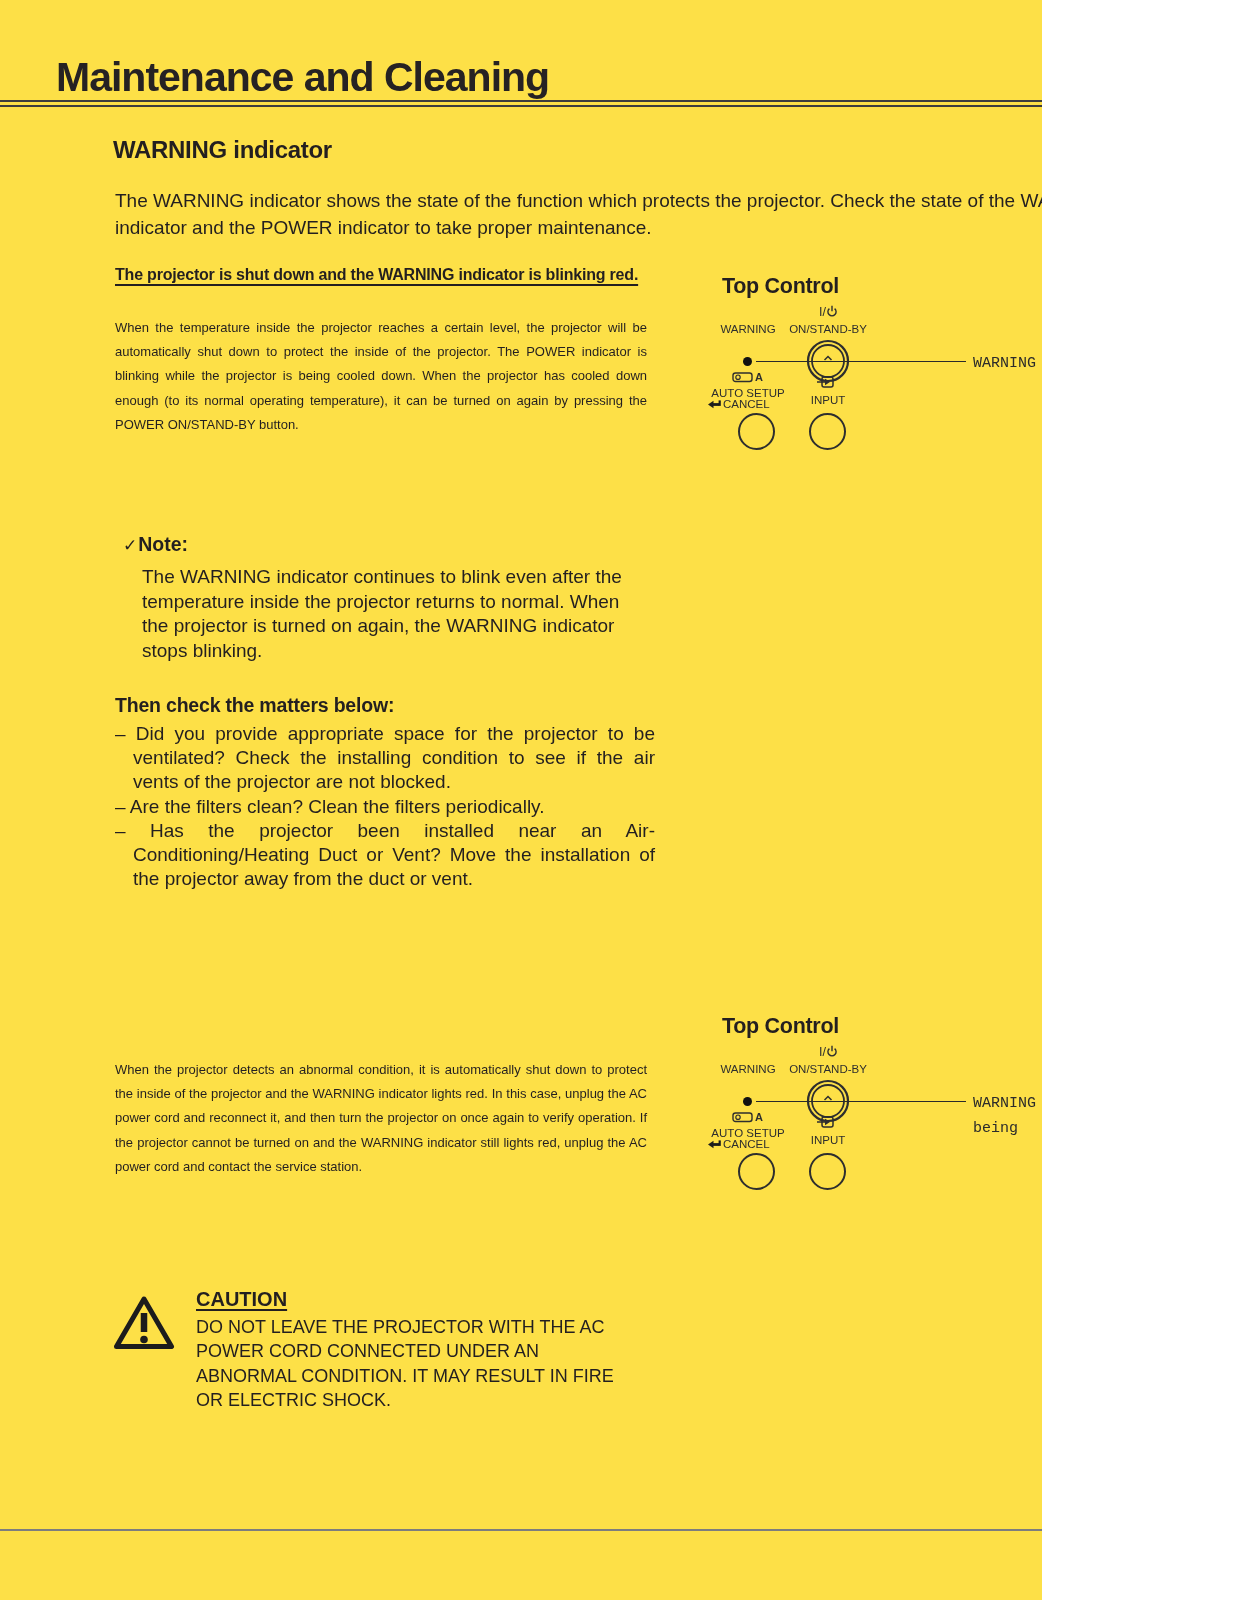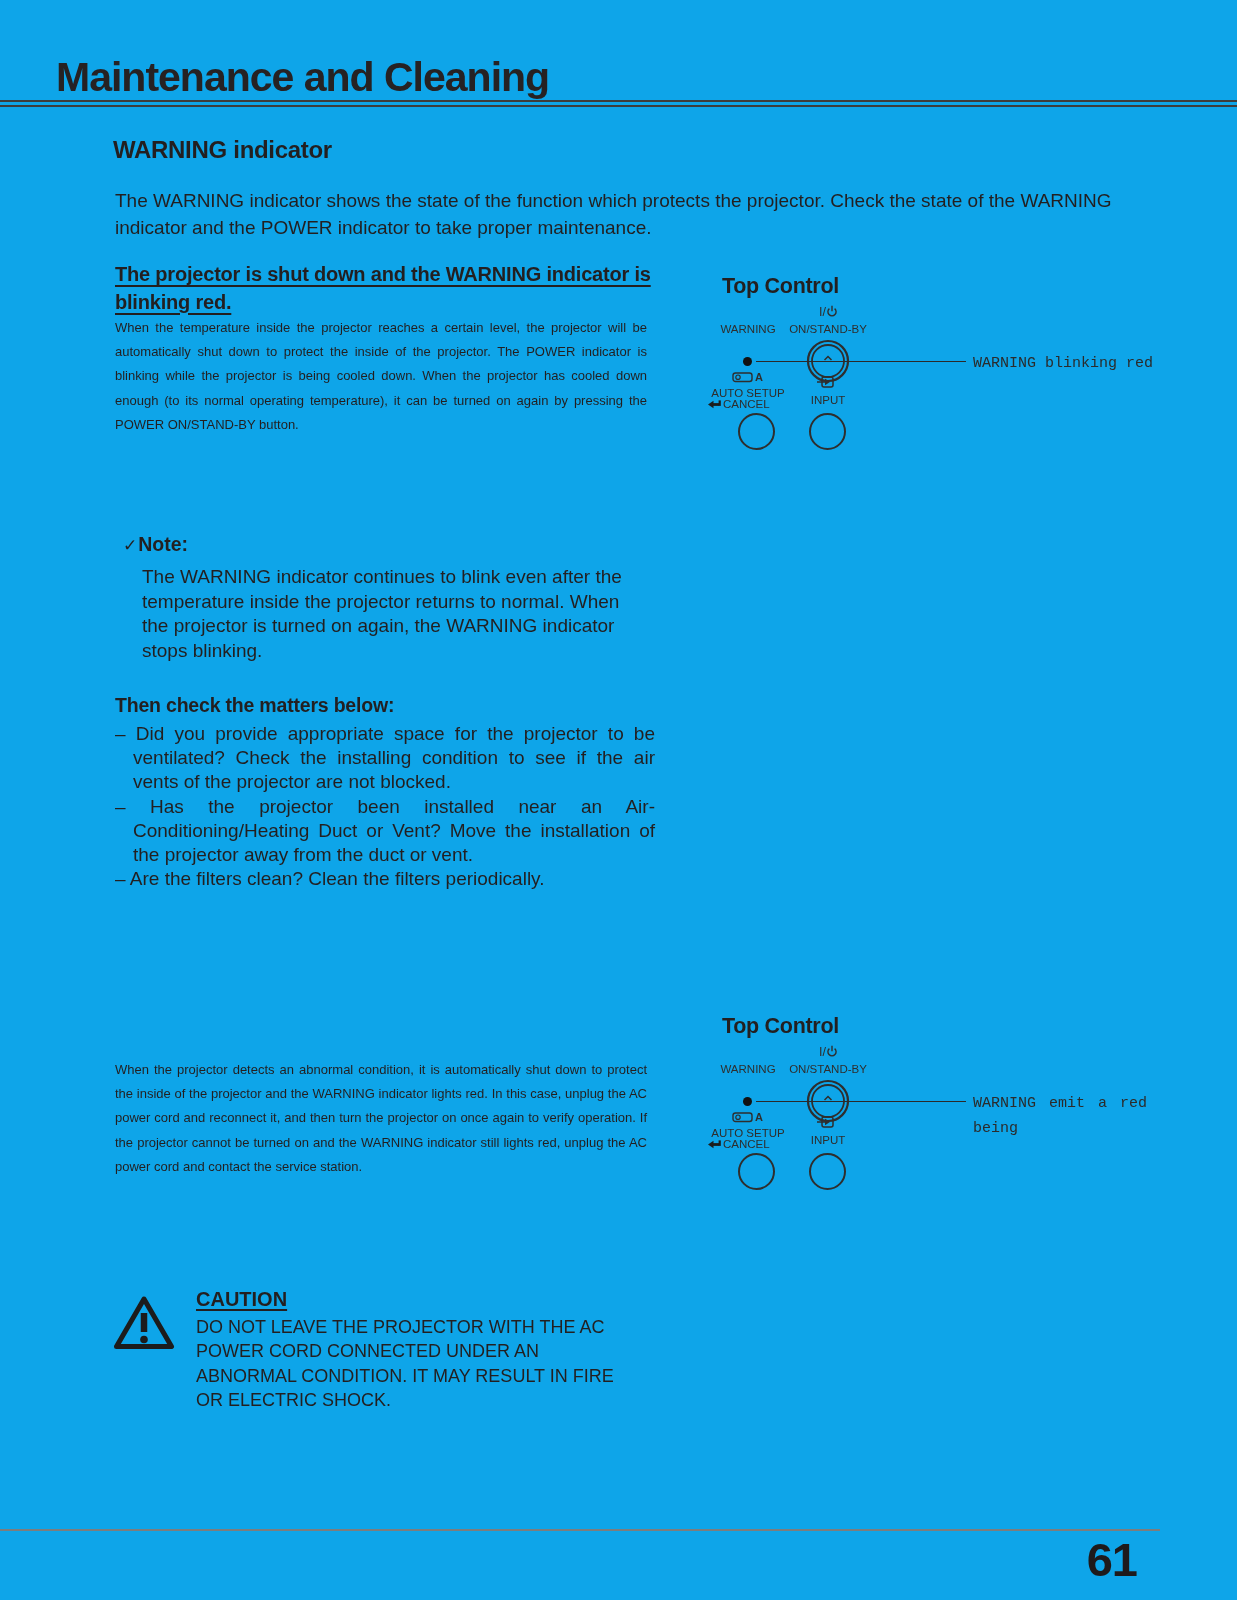--- a/index.html
+++ b/index.html
@@ -1,19 +1,19 @@
 <!DOCTYPE html>
 <html><head>
 <meta charset="utf-8">
 <style>
   * { margin:0; padding:0; box-sizing:border-box; }
   html,body { background:#ffffff; }
   body { font-family:"Liberation Sans", sans-serif; color:#231f20; }
   .page {
-    position:relative; width:1237px; height:1600px; background:#0ea5e9;
+    position:relative; width:1042px; height:1600px; background:#fde047;
     overflow:hidden;
   }
 
   
   .doc-title {
     position:absolute; left:56px; top:54px;
     font-size:41px; font-weight:bold; letter-spacing:-1px; color:#262223;
   }
   .title-rule {
     position:absolute; left:0; top:100px; width:1237px; height:7px;
@@ -26,21 +26,21 @@
     font-size:24px; font-weight:bold; letter-spacing:-0.3px;
   }
   .intro {
     position:absolute; left:115px; top:188px; width:1000px;
     font-size:19px; line-height:26.5px;
   }
 
   
   .sub-heading {
     position:absolute; left:115px; width:548px;
-    font-size:20px; font-weight:bold; letter-spacing:-0.2px; line-height:27.5px;
+    font-size:16px; font-weight:bold; letter-spacing:-0.2px; line-height:27.5px;
     text-decoration:underline; text-decoration-thickness:2.2px; text-underline-offset:4px;
   }
   .sub1-heading { top:261px; }
   .sub2-heading { top:1003px; }
 
   .body-par {
     position:absolute; left:115px; width:532px;
     font-size:13px; line-height:24.2px; text-align:justify;
   }
   .sub1-body { top:316px; }
@@ -150,22 +150,22 @@
   <div class="note-block">
     <div class="note-head">
       <span class="note-check">✓</span><span class="note-label">Note:</span>
     </div>
     <p class="note-text">The WARNING indicator continues to blink even after the temperature inside the projector returns to normal. When the projector is turned on again, the WARNING indicator stops blinking.</p>
   </div>
 
   <h4 class="check-heading">Then check the matters below:</h4>
   <ul class="dash-list">
     <li>– Did you provide appropriate space for the projector to be ventilated? Check the installing condition to see if the air vents of the projector are not blocked.</li>
+    <li>– Are the filters clean? Clean the filters periodically.</li>
     <li>– Has the projector been installed near an Air-Conditioning/Heating Duct or Vent? Move the installation of the projector away from the duct or vent.</li>
-    <li>– Are the filters clean? Clean the filters periodically.</li>
   </ul>
 
   <p class="body-par sub2-body">When the projector detects an abnormal condition, it is automatically shut down to protect the inside of the projector and the WARNING indicator lights red. In this case, unplug the AC power cord and reconnect it, and then turn the projector on once again to verify operation. If the projector cannot be turned on and the WARNING indicator still lights red, unplug the AC power cord and contact the service station.</p>
 
   <span class="caution-triangle">
     <svg width="64" height="58" viewBox="0 0 64 58">
       <path d="M32 5 L59.5 52.5 L4.5 52.5 Z" fill="none" stroke="#1c1c1c" stroke-width="5" stroke-linejoin="round"></path>
       <line x1="32" y1="19" x2="32" y2="38" stroke="#1c1c1c" stroke-width="6.5"></line>
       <circle cx="32" cy="45.5" r="3.8" fill="#1c1c1c"></circle>
     </svg>

